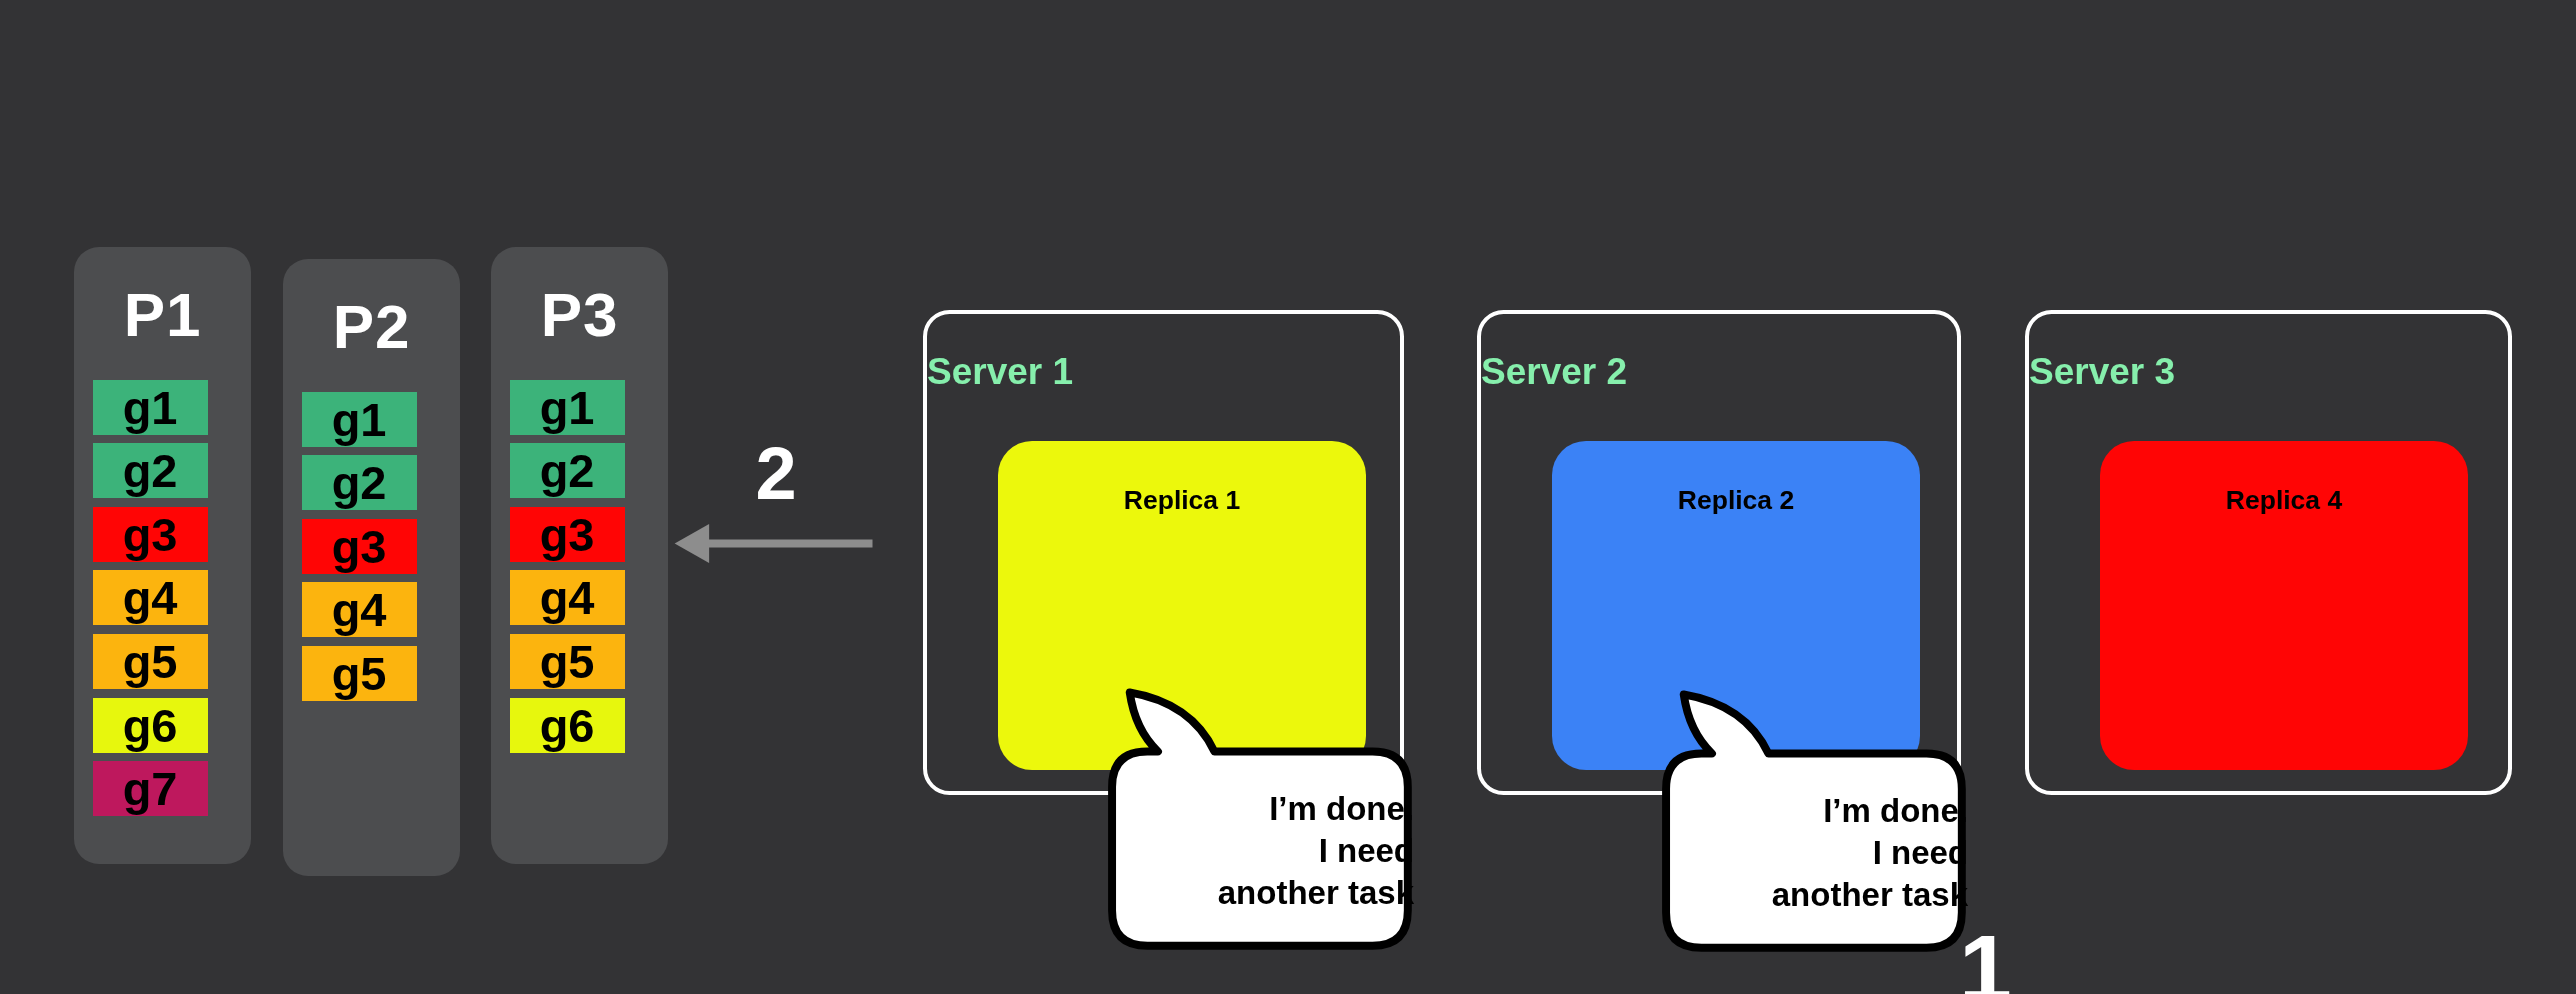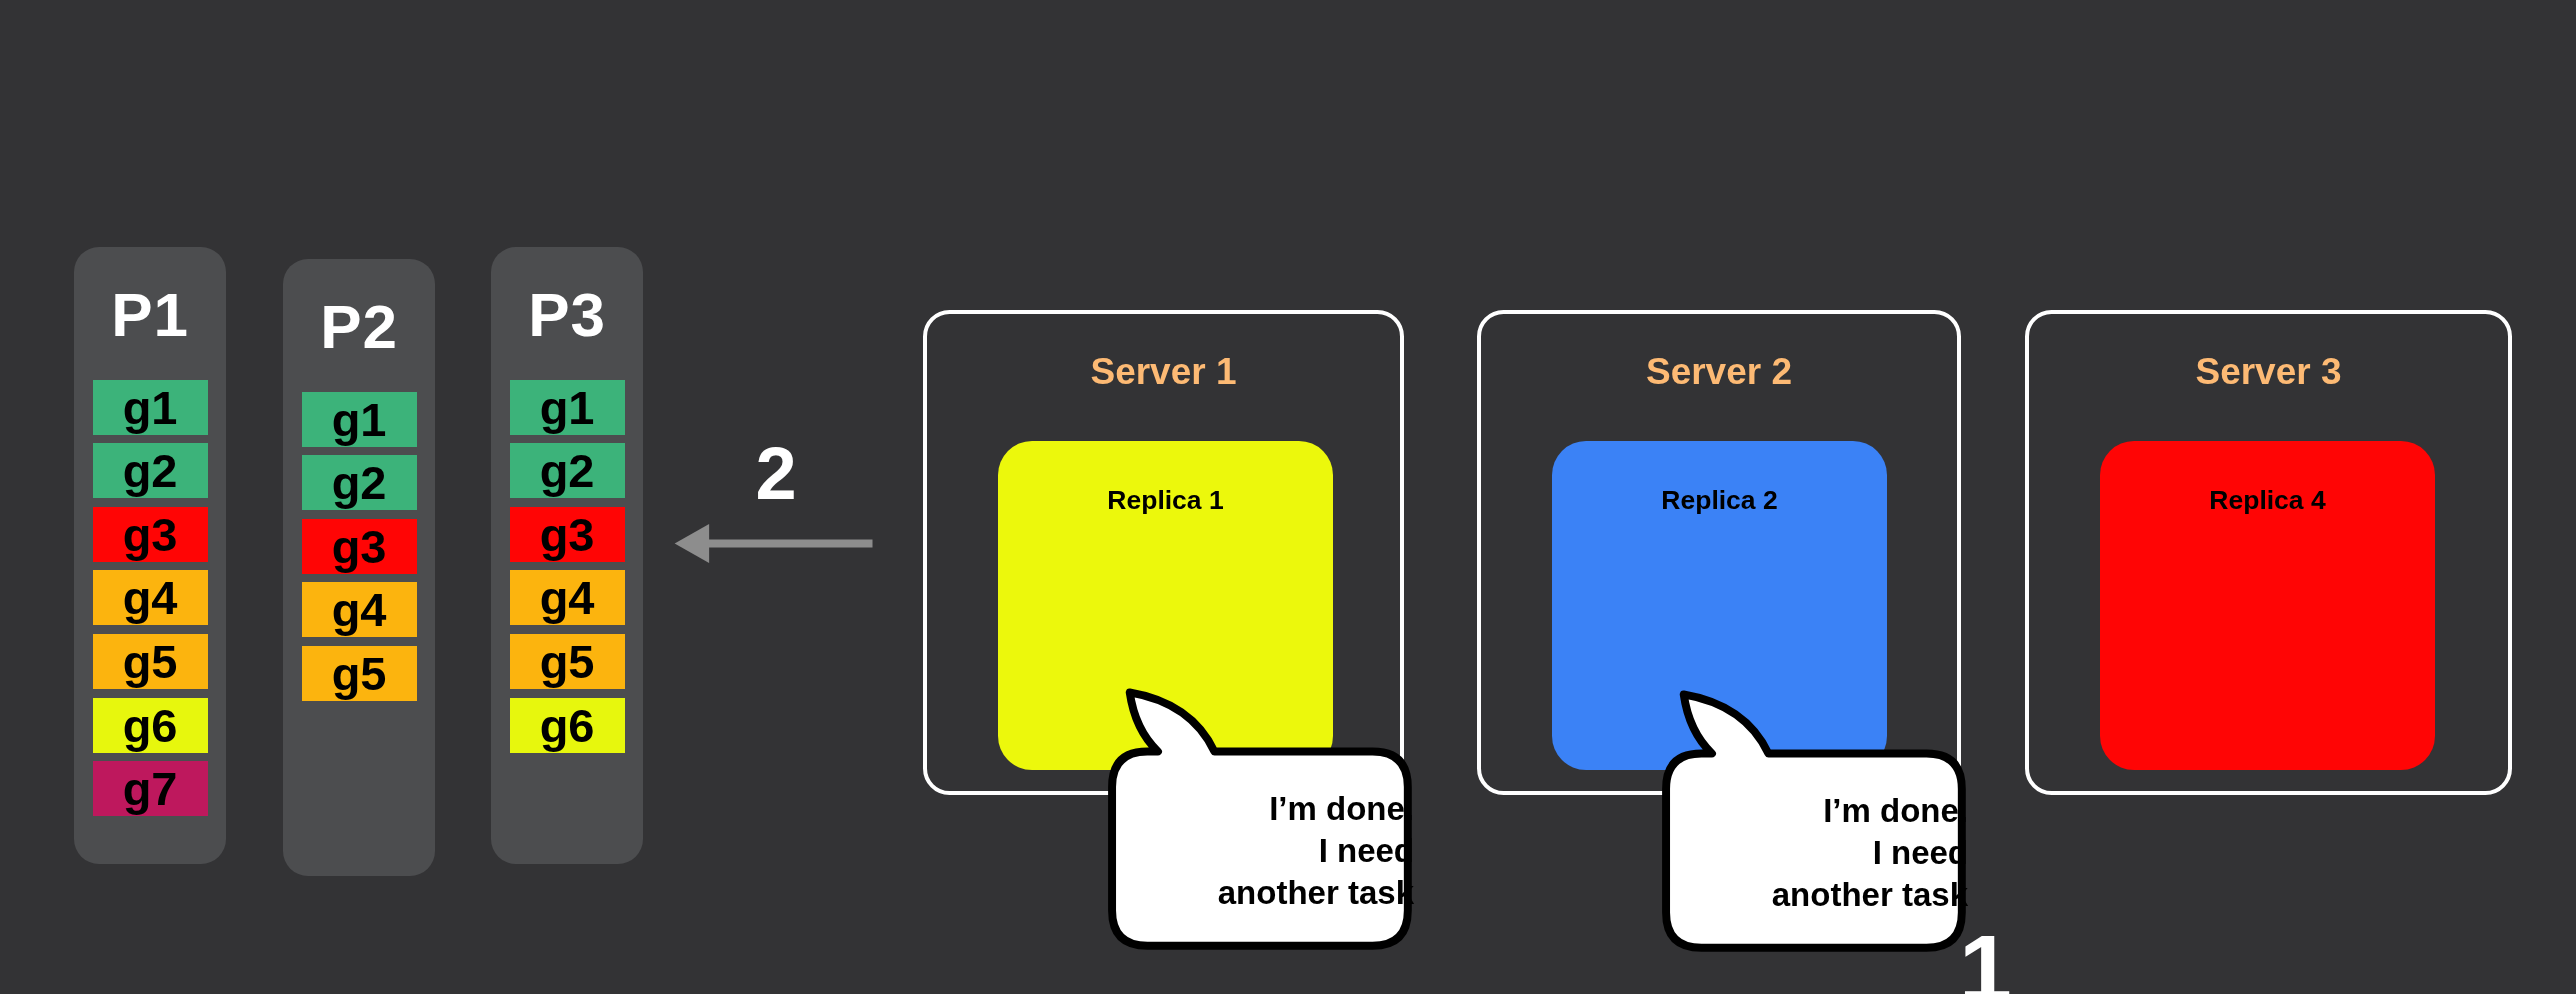--- a/index.html
+++ b/index.html
@@ -1,34 +1,34 @@
 <!DOCTYPE html>
 <html style="font-size:14px"><head>
 <meta charset="utf-8">
 <style>
   html,body{margin:0;padding:0;background:#333335;}
   body{width:2576px;height:994px;overflow:hidden;position:relative;
        font-family:"Liberation Sans",sans-serif;font-weight:bold;}
   .stage{position:absolute;left:0;top:0;width:2576px;height:994px;}
 
   
-  .pcol{position:absolute;top:247px;width:152px;height:617px;border-radius:25px;}
+  .pcol{position:absolute;top:247px;width:177px;height:617px;border-radius:25px;}
   .ptitle{position:absolute;top:35px;left:0;width:100%;text-align:center;
           font-size:62px;line-height:65px;color:#fff;letter-spacing:0.9px;}
   .task{position:absolute;left:18.6px;width:115px;height:55px;display:flex;
         align-items:center;justify-content:center;}
   .task span{font-size:47px;color:#000;}
 
   
   .server{position:absolute;top:310px;height:485px;border:4.4px solid #fff;
           border-radius:26.5px;box-sizing:border-box;}
-  .stitle{position:absolute;top:37px;left:0;width:100%;text-align:center;
-          font-size:37px;color:#fdba74;font-weight:bold;}
+  .stitle{position:absolute;top:37px;left:0;width:100%;
+          font-size:37px;color:#86efac;font-weight:bold;}
   .replica{position:absolute;left:71px;top:127px;width:335px;height:329px;
-           border-radius:34px;}
+           border-radius:34px;padding-left:33px;}
   .rlabel{position:absolute;top:44px;left:0;width:100%;text-align:center;
           font-size:26.5px;color:#000;}
 
   
   .arrow-wrap{position:absolute;left:663px;top:517px;width:230px;height:53px;}
   .step2{position:absolute;left:723px;top:435px;width:106px;text-align:center;
          font-size:74px;line-height:78px;color:#fff;}
   .step1{position:absolute;left:1937px;top:919px;width:97px;text-align:center;
          font-size:95px;line-height:99px;color:#fff;}
 

